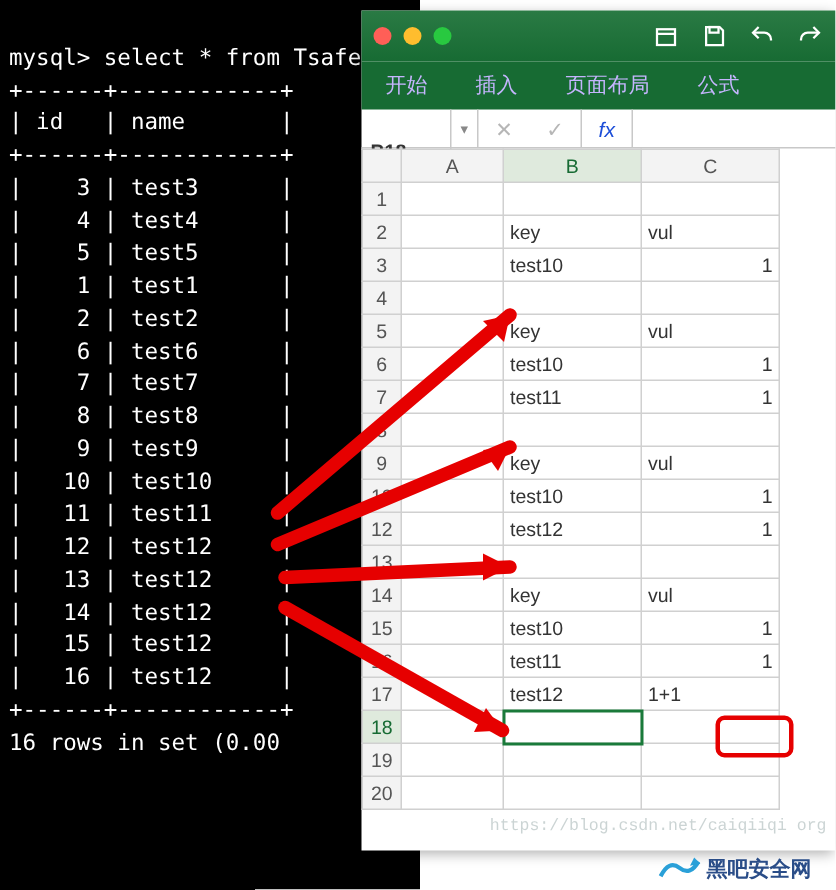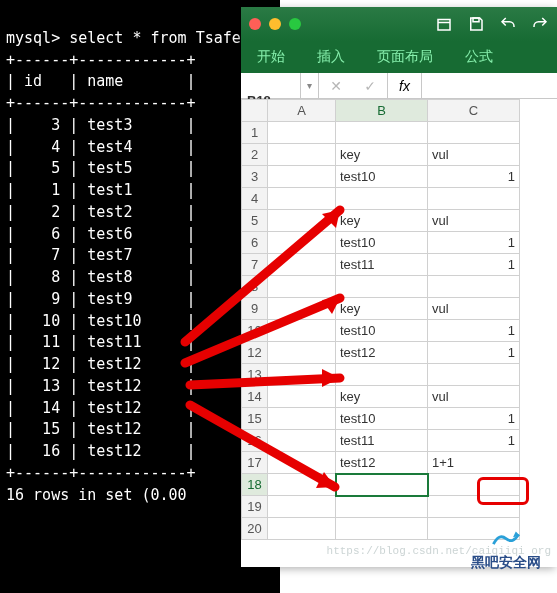--- a/index.html
+++ b/index.html
@@ -5,46 +5,46 @@
   * { box-sizing: border-box; margin: 0; padding: 0; }
   body { font-family: -apple-system, "Helvetica Neue", Arial, sans-serif; width: 557px; height: 593px; position: relative; overflow: hidden; background: #fff; }
   .terminal { position: absolute; left: 0; top: 0; width: 280px; height: 593px; background: #000; color: #fff; font-family: "Menlo", "Consolas", monospace; font-size: 15px; line-height: 1.45; padding: 6px 6px; white-space: pre; }
   .excel { position: absolute; left: 241px; top: 7px; width: 316px; height: 560px; background: #fff; box-shadow: -2px 2px 8px rgba(0,0,0,.3); }
   .titlebar { height: 34px; background: linear-gradient(#2a7a44,#176b33); display: flex; align-items: center; padding: 0 8px; }
   .mac-btn { width: 12px; height: 12px; border-radius: 50%; margin-right: 8px; }
   .mb-close { background: #ff5f57; } .mb-min { background: #ffbd2e; } .mb-max { background: #28c940; }
   .titlebar-right { margin-left: auto; display: flex; gap: 14px; align-items: center; color: #fff; }
   .qat-icon { width: 18px; height: 18px; display: inline-flex; align-items: center; justify-content: center; }
   .qat-icon svg { stroke: #fff; fill: none; stroke-width: 2; }
-  .ribbon-tabs { height: 32px; background: #176b33; display: flex; align-items: stretch; color: #86efac; font-size: 14px; }
+  .ribbon-tabs { height: 32px; background: #176b33; display: flex; align-items: stretch; color: #c4b5fd; font-size: 14px; }
   .rtab { padding: 7px 16px 0; cursor: default; }
   .namebox-row { height: 26px; display: flex; align-items: stretch; border-bottom: 1px solid #c8c8c8; }
   .namebox { width: 60px; border-right: 1px solid #c8c8c8; font-size: 13px; padding: 20px 6px; font-weight: 600; color: #333; }
   .nb-drop { width: 18px; border-right: 1px solid #c8c8c8; display:flex; align-items:center; justify-content:center; color:#888; font-size:10px; }
   .fx-btn { width: 34px; display:flex; align-items:center; justify-content:center; color:#b6b6b6; font-size:14px; }
-  .fx-label { width: 34px; display:flex; align-items:center; justify-content:center; font-style: italic; color:#000000; font-size: 14px; border-left:1px solid #c8c8c8; }
+  .fx-label { width: 34px; display:flex; align-items:center; justify-content:center; font-style: italic; color:#1d4ed8; font-size: 14px; border-left:1px solid #c8c8c8; }
   .fbar { flex:1; border-left:1px solid #c8c8c8; }
   .sheet { position: relative; font-size: 13px; color: #333; }
   .sheet table { border-collapse: collapse; table-layout: fixed; }
   .sheet th, .sheet td { border: 1px solid #d0d0d0; height: 22px; vertical-align: middle; }
   .corner { width: 26px; background:#f3f3f3; }
   .colhdr { background:#f3f3f3; text-align:center; font-weight: normal; color:#555; }
   .rowhdr { background:#f3f3f3; text-align:center; font-weight: normal; color:#555; width:26px; }
   .colA { width: 68px; }
   .colB, .colC { width: 92px; }
   .cell { padding: 0 4px; }
   .rnum { text-align: right; padding-right: 4px; }
   .colB.sel-col, .rowhdr.sel-row { background:#dfeadd; color:#176b33; }
   .sel-cell { outline: 2px solid #1a7a3a; outline-offset: -1px; }
   .highlight-box { position:absolute; border:3px solid #e60000; border-radius:6px; pointer-events:none; }
   .arrow { position:absolute; pointer-events:none; }
   .arrow path { stroke:#e60000; stroke-width:9; fill:none; stroke-linecap:round; }
   .arrow polygon { fill:#e60000; }
   .watermark1 { position:absolute; right:6px; bottom:36px; font-size:11px; color:#9aa; opacity:.5;font-family:Liberation Mono, monospace; }
-  .logo { position:absolute; right:16px; bottom:21px; display:flex; align-items:center; gap:4px; font-size:14px; color:#2a4d88; font-weight:700;flex-direction:column; }
+  .logo { position:absolute; right:16px; bottom:3px; display:flex; align-items:center; gap:4px; font-size:14px; color:#2a4d88; font-weight:700; }
   .logo svg { width:28px; height:20px; }
 </style>
 </head>
 <body>
 
 <div class="terminal">
 <span>mysql&gt; select * from Tsafe;</span>
 <span>+------+------------+</span>
 <span>| id   | name       |</span>
 <span>+------+------------+</span>

